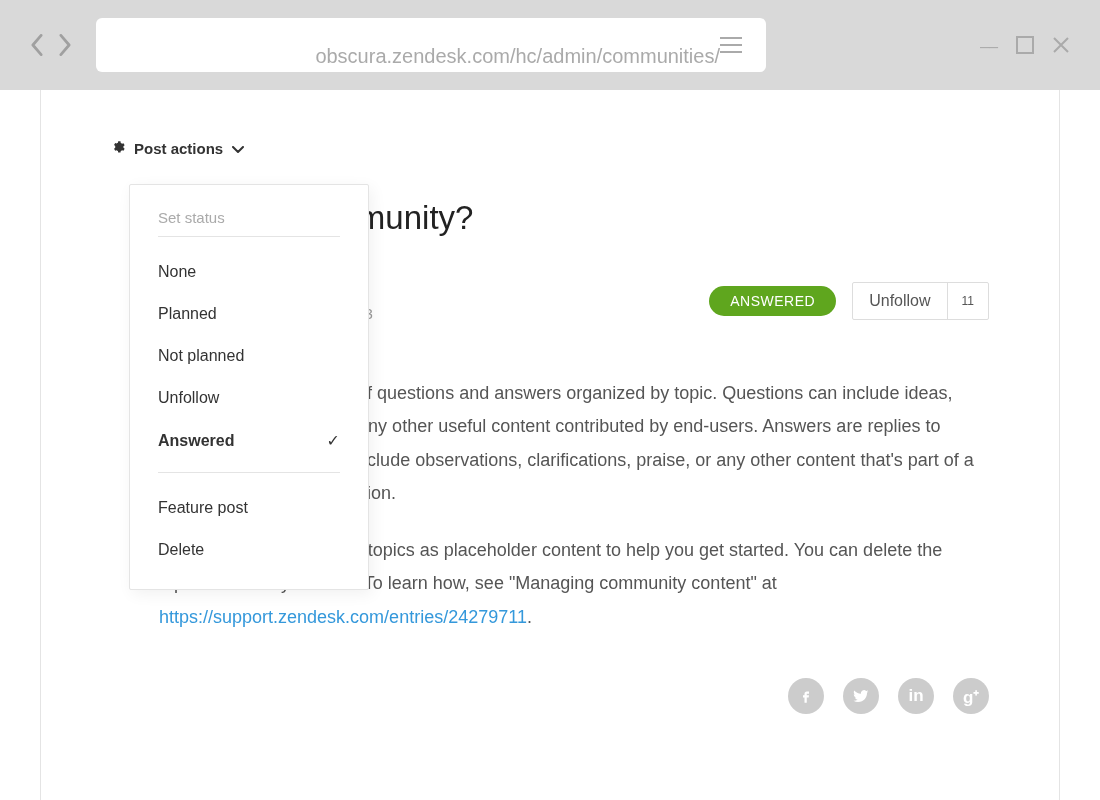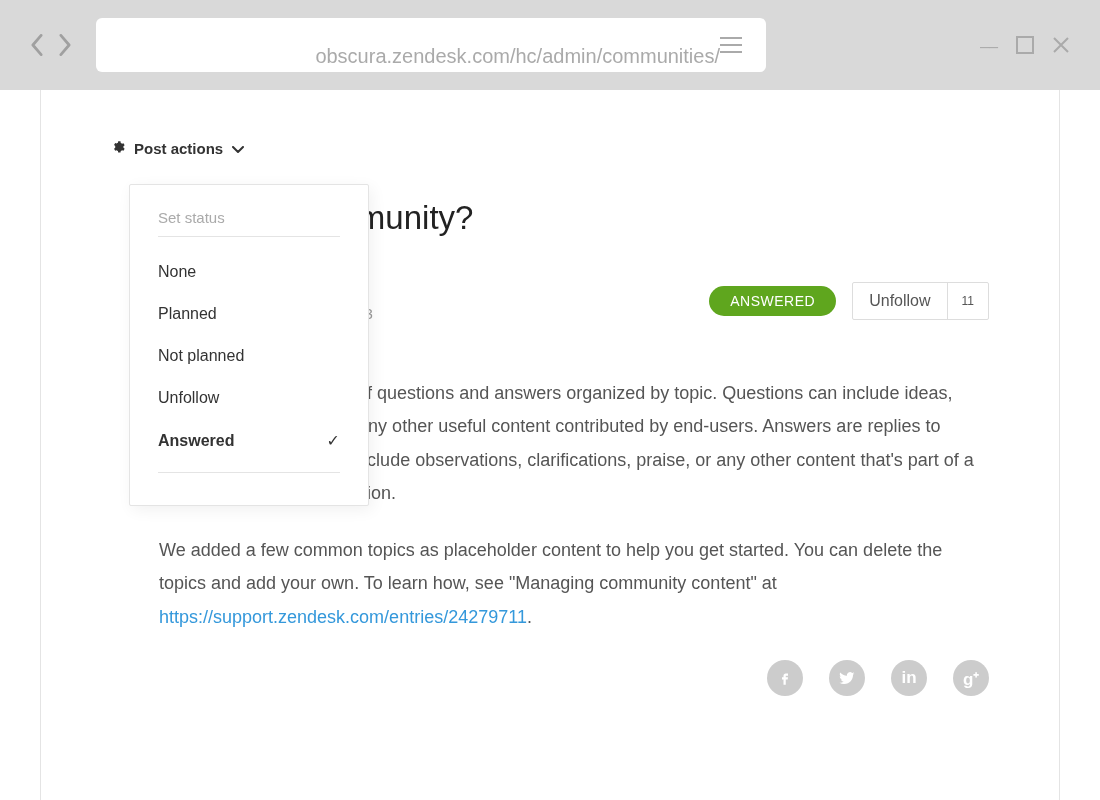--- a/index.html
+++ b/index.html
@@ -42,21 +42,21 @@
     .post-meta-right { display: flex; align-items: center; gap: 16px; margin-left: auto; }
     .answered-badge { background: #5fa61e; color: #fff; font-size: 14px; font-weight: 500; padding: 7px 21px; border-radius: 18px; letter-spacing: 0.5px; }
     .unfollow-box { border: 1px solid #ddd; display: flex; align-items: stretch; height: 38px; border-radius: 2px; }
     .unfollow-text { padding: 0 16px; display: flex; align-items: center; font-size: 16px; color: #555; border-right: 1px solid #ddd; }
     .follow-count { padding: 0 14px; display: flex; align-items: center; font-size: 12px; color: #555; }
     
     .post-body { margin-top: 52px; font-size: 18px; line-height: 1.85; color: #555; padding-right: 8px; }
     .post-body p { margin-bottom: 24px; }
     .post-body a { color: #3498db; text-decoration: none; }
     
-    .social-row { display: flex; justify-content: flex-end; gap: 26px; margin-top: 26px; align-items: flex-end; }
+    .social-row { display: flex; justify-content: flex-end; gap: 19px; margin-top: 44px; align-items: flex-end; }
     .social-circle { width: 36px; height: 36px; border-radius: 50%; background: #ccc; color: #fff; display: inline-flex; align-items: center; justify-content: center; cursor: pointer; font-weight: 700; font-size: 17px; }
     .social-circle svg { width: 18px; height: 18px; fill: #fff; }
     
     .content-wrapper { border-left: 1px solid #e4e4e4; border-right: 1px solid #e4e4e4; min-height: 740px; margin: 0 40px; background: #fff; }
   </style>
 </head>
 <body>
 
 <div class="window-frame">
   <div class="browser-chrome">
@@ -122,20 +122,26 @@
             <span>Not planned</span>
           </div>
         <div class="dropdown-item">
             <span>Unfollow</span>
           </div>
         <div class="dropdown-item selected">
           <span>Answered</span>
           <span class="check">✓</span>
         </div>
         <hr class="dropdown-divider">
+        <div class="dropdown-item">
+            <span>Feature post</span>
+          </div>
+        <div class="dropdown-item">
+            <span>Delete</span>
+          </div>
       </div>
 
       <div class="post-area">
         <h1 class="post-title">What's a community?</h1>
         <div class="post-meta-row">
           <div class="avatar"></div>
           <div class="post-meta-text">
             <span class="author">Rainer Maria</span>
             <span class="timestamp">March 25, 2013 08:23</span>
           </div>

